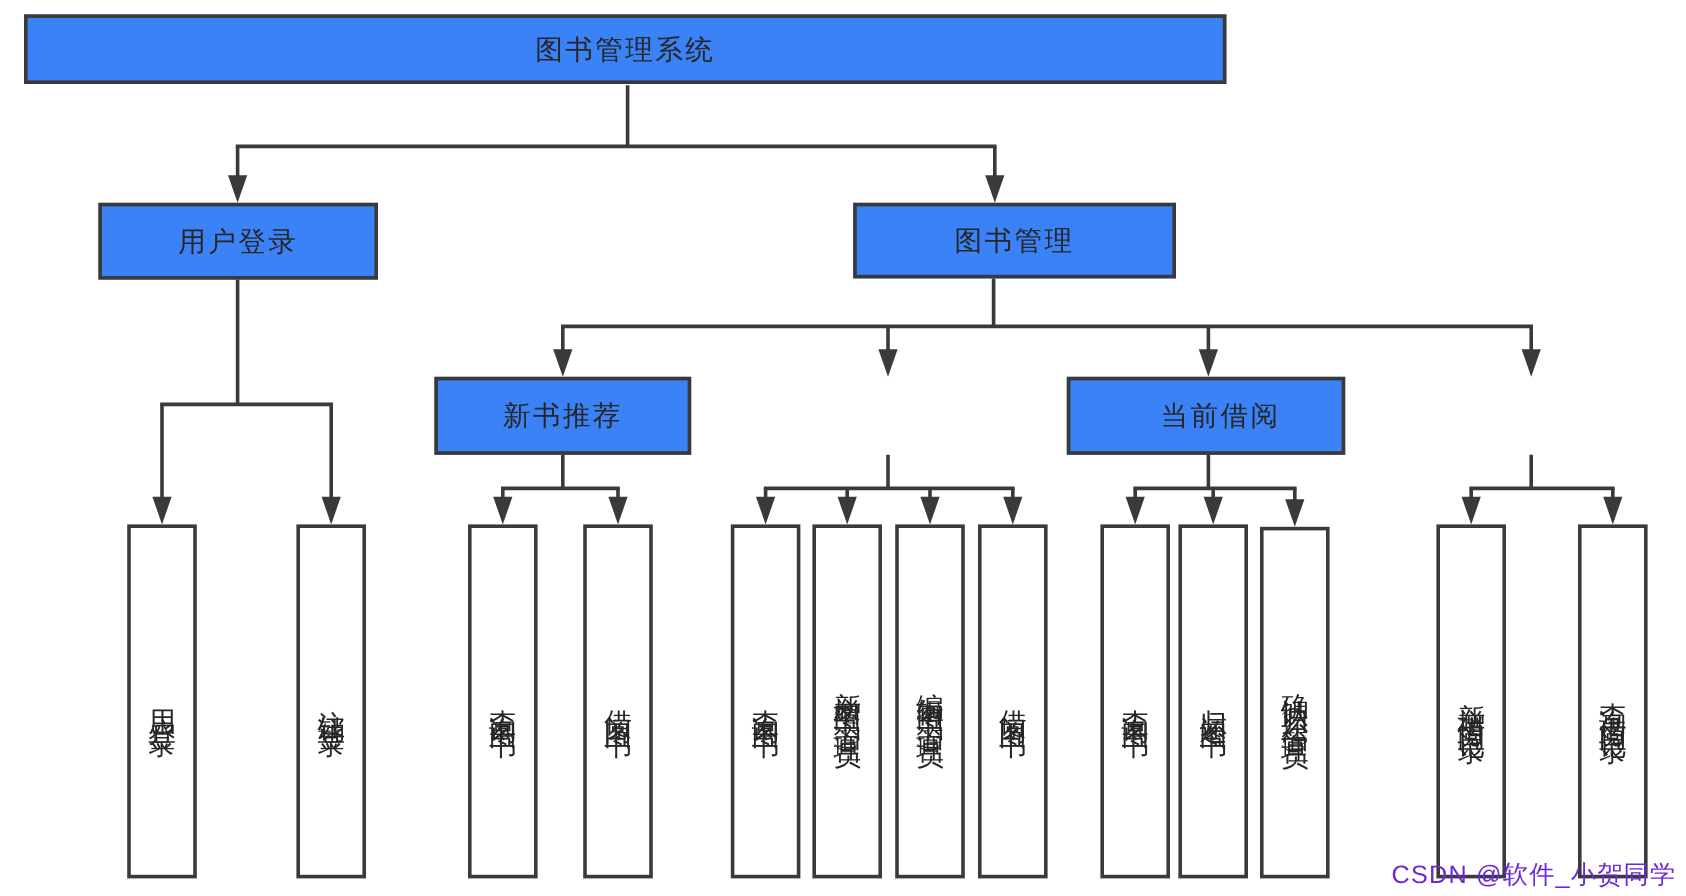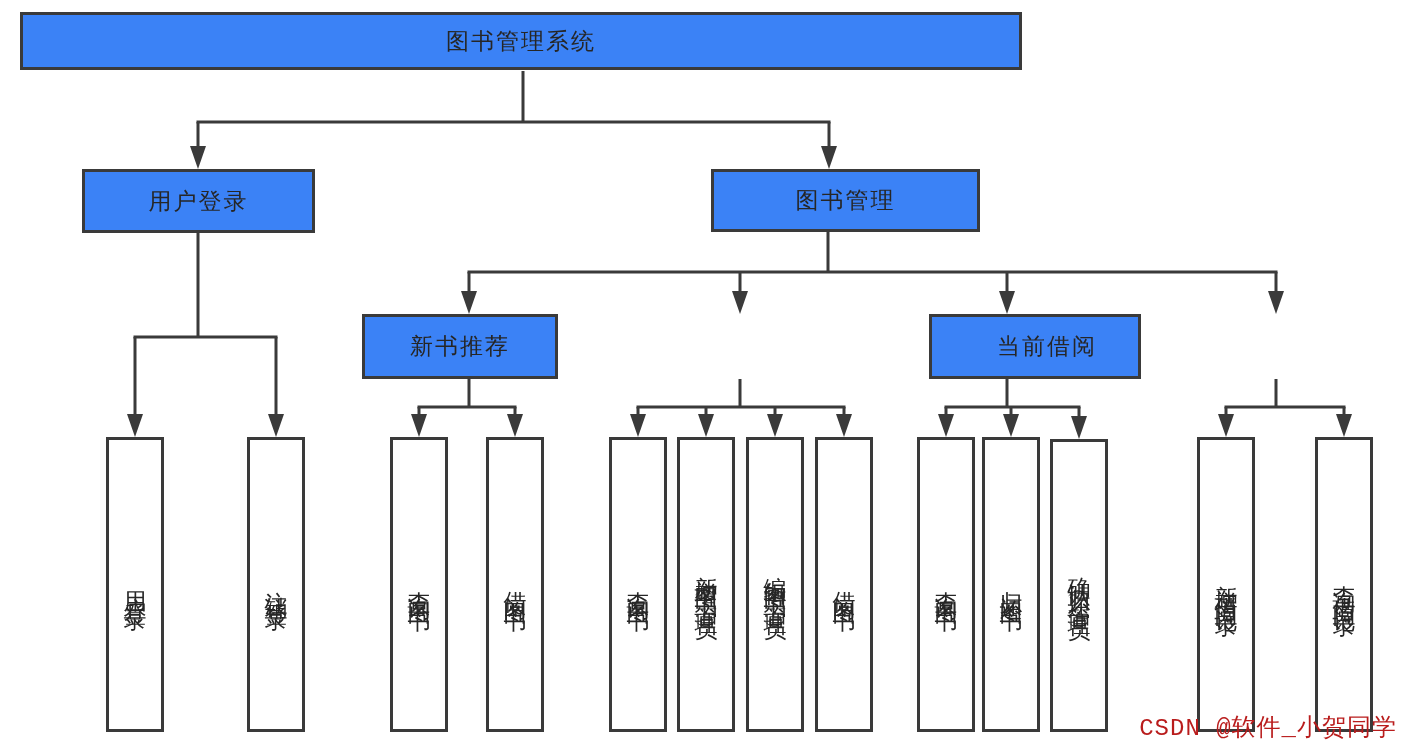--- a/index.html
+++ b/index.html
@@ -55,25 +55,24 @@
     font-size: 23px;
     color: #262626;
     letter-spacing: 6px;
     line-height: 1;
     max-height: 282px;
   }
   .watermark {
     position: absolute;
     right: 8px;
     bottom: 4px;
-    font-size: 24px;
-    color: #b91c1c;
+    font-size: 21px;
+    color: #6d28d9;
     letter-spacing: 1px;
     white-space: nowrap;
-    font-family: Liberation Mono, monospace;
   }
 </style>
 </head>
 <body>
 
 <div class="stage">
 
   <svg class="connector-layer" viewBox="0 0 1405 747">
     <g stroke="#3a3a3a" stroke-width="3" fill="none">
 
@@ -125,24 +124,24 @@
     <span>图书管理系统</span>
   </div>
 
   <div class="hnode" style="left:82px; top:169px; width:233px; height:64px;">
     <span>用户登录</span>
   </div>
   <div class="hnode" style="left:711px; top:169px; width:269px; height:63px;">
     <span>图书管理</span>
   </div>
 
-  <div class="hnode" style="left:362px; top:314px; width:196px; height:65px;">
+  <div class="hnode" style="left:362px; top:314px; width:214px; height:65px;">
     <span>新书推荐</span>
   </div>
-  <div class="hnode" style="left:929px; top:314px; width:212px; height:65px;padding-left:24px;">
+  <div class="hnode" style="left:889px; top:314px; width:232px; height:65px;padding-left:24px;">
     <span>当前借阅</span>
   </div>
 
   <div class="vnode" style="left:106px;">
     <span>用户登录</span>
   </div>
   <div class="vnode" style="left:247px;">
     <span>注销登录</span>
   </div>
 

